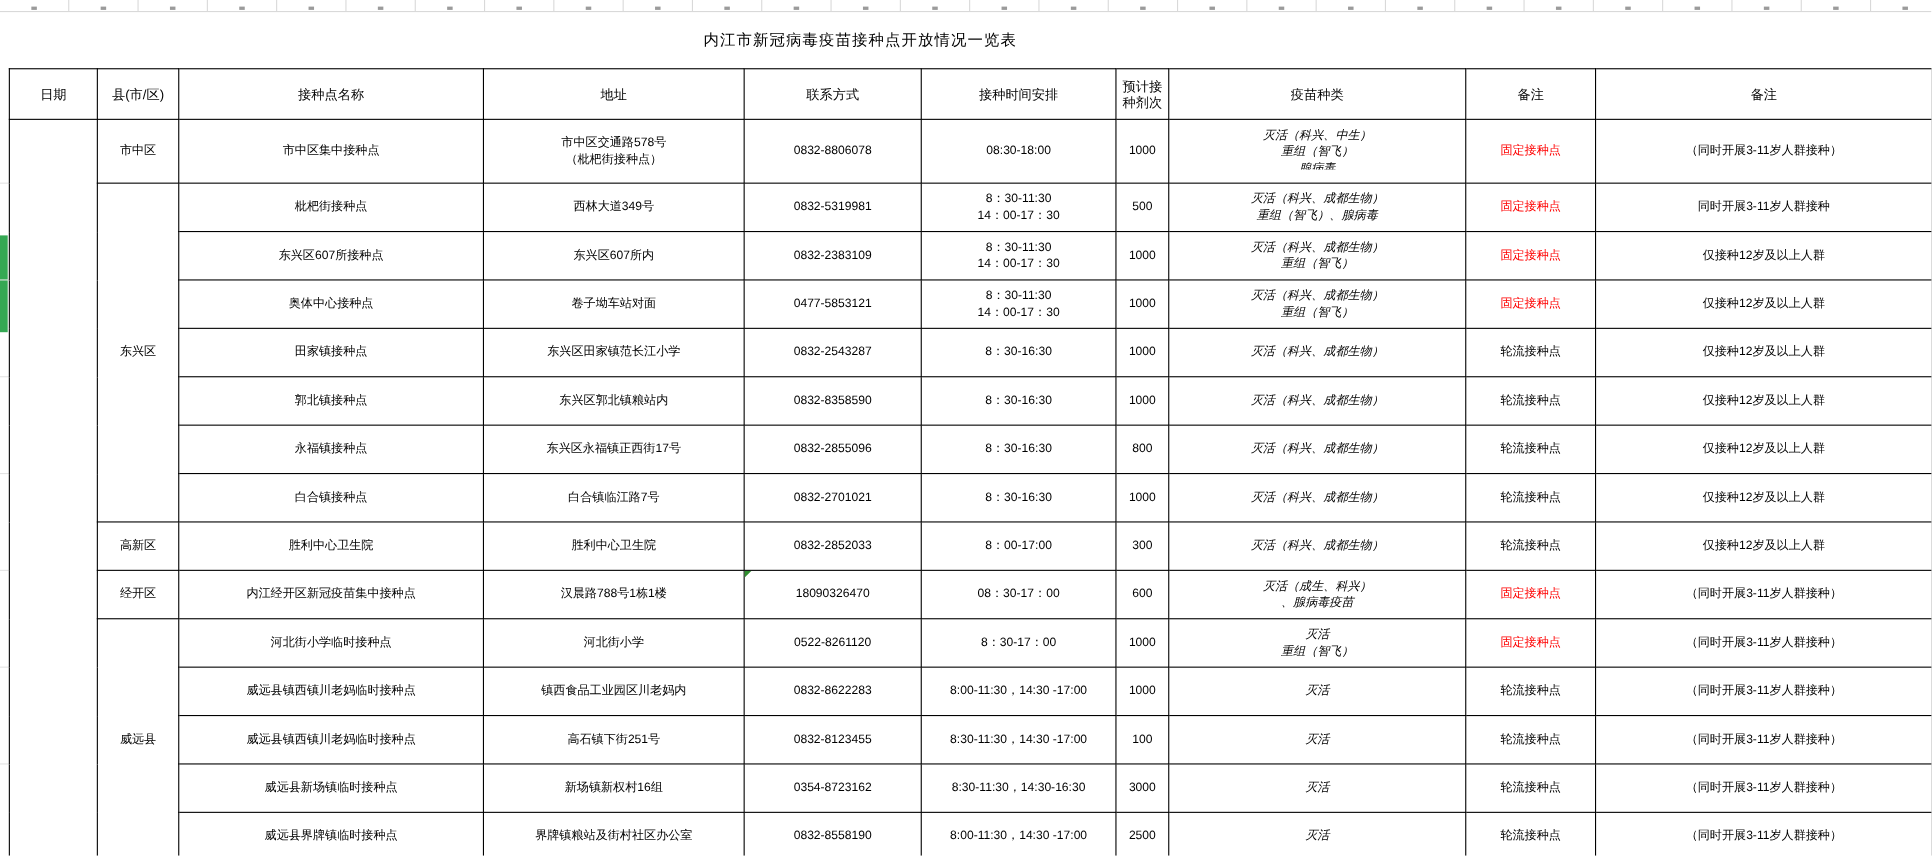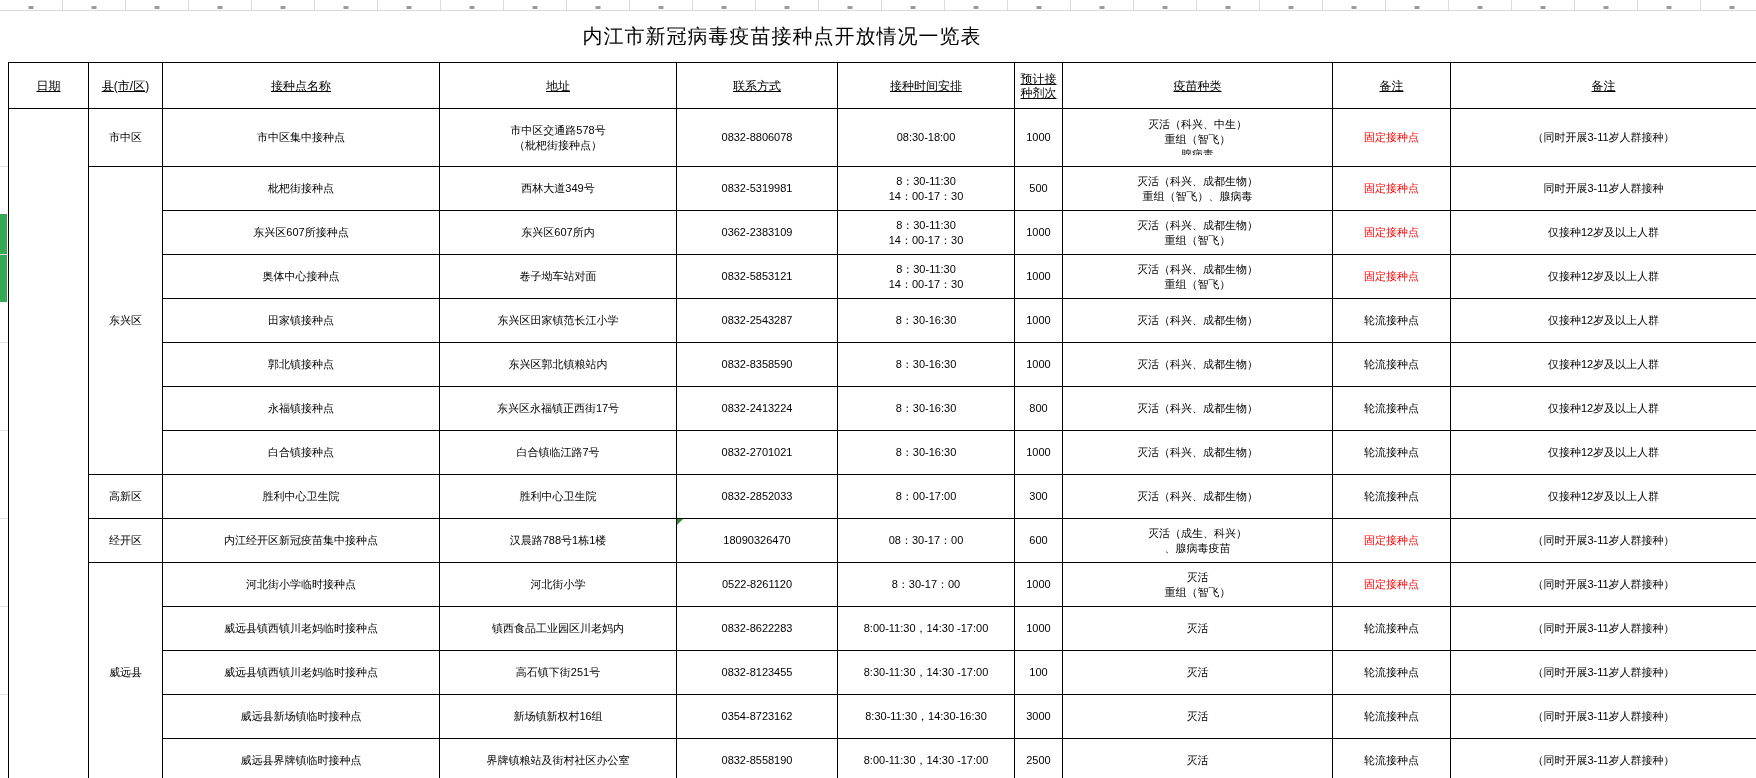--- a/index.html
+++ b/index.html
@@ -12,33 +12,33 @@
     border-bottom:1px solid #d9d9d9; display:flex; overflow:hidden; }
   .strip-cell { flex:0 0 62px; border-right:1px solid #d9d9d9; position:relative; }
   .strip-mark { position:absolute; left:50%; bottom:1px; transform:translateX(-50%);
     width:5px; height:3px; background:#9b9b9b; }
   
   .left-gutter { position:absolute; left:0; top:10px; width:8px; height:768px; }
   .gutter-line { position:absolute; left:0; width:8px; height:1px; background:#e3e3e3; }
   .green-bar { position:absolute; left:0; top:204px; width:7px; height:88px; }
   
   .sheet-title { position:absolute; left:8px; top:10px; width:1548px; height:52px;
-    line-height:52px; text-align:center; font-size:20px; letter-spacing:1px; }
+    line-height:52px; text-align:center; font-size:14px; letter-spacing:1px; }
   
   .grid { position:absolute; left:8px; top:62px; width:1748px;
     border-collapse:collapse; table-layout:fixed; }
   .grid th, .grid td { border:1px solid #000; text-align:center; vertical-align:middle;
     font-size:11px; line-height:15px; padding:0 2px; white-space:pre-line; overflow:hidden; }
-  .grid thead tr { height:46px;text-decoration:underline; }
+  .grid thead tr { height:46px; }
   .grid th { font-weight:normal; font-size:12px; line-height:14px; }
   .grid tbody tr { height:44px; }
   .grid tbody tr.first { height:58px; }
   .col-district-cell { font-size:12px; }
   .red { color:var(--note-red,#ff0000);margin-top:16px; }
-  .vtext { display:inline-block; }
+  .vtext { display:inline-block;font-style:italic; }
   .grid tbody tr.first .vtext { max-height:38px; overflow:hidden; }
   
   .cell-flag { position:absolute; left:677px; top:519px; width:0; height:0;
     border-top:6px solid var(--flag-green,#2f8f2f); border-right:6px solid transparent; }
 </style>
 </head>
 <body>
 
 <div class="screen">
 
@@ -194,33 +194,33 @@
 14：00-17：30</td>
           <td>500</td>
           <td><span class="vtext">灭活（科兴、成都生物）
 重组（智飞）、腺病毒</span></td>
           <td class="red">固定接种点</td>
           <td>同时开展3-11岁人群接种</td>
         </tr>
         <tr>
           <td>东兴区607所接种点</td>
           <td>东兴区607所内</td>
-          <td>0362-2383109</td>
+          <td>0832-2383109</td>
           <td>8：30-11:30
 14：00-17：30</td>
           <td>1000</td>
           <td><span class="vtext">灭活（科兴、成都生物）
 重组（智飞）</span></td>
           <td class="red">固定接种点</td>
           <td>仅接种12岁及以上人群</td>
         </tr>
         <tr>
           <td>奥体中心接种点</td>
           <td>卷子坳车站对面</td>
-          <td>0832-5853121</td>
+          <td>0477-5853121</td>
           <td>8：30-11:30
 14：00-17：30</td>
           <td>1000</td>
           <td><span class="vtext">灭活（科兴、成都生物）
 重组（智飞）</span></td>
           <td class="red">固定接种点</td>
           <td>仅接种12岁及以上人群</td>
         </tr>
         <tr>
           <td>田家镇接种点</td>
@@ -238,21 +238,21 @@
           <td>0832-8358590</td>
           <td>8：30-16:30</td>
           <td>1000</td>
           <td><span class="vtext">灭活（科兴、成都生物）</span></td>
           <td>轮流接种点</td>
           <td>仅接种12岁及以上人群</td>
         </tr>
         <tr>
           <td>永福镇接种点</td>
           <td>东兴区永福镇正西街17号</td>
-          <td>0832-2413224</td>
+          <td>0832-2855096</td>
           <td>8：30-16:30</td>
           <td>800</td>
           <td><span class="vtext">灭活（科兴、成都生物）</span></td>
           <td>轮流接种点</td>
           <td>仅接种12岁及以上人群</td>
         </tr>
         <tr>
           <td>白合镇接种点</td>
           <td>白合镇临江路7号</td>
           <td>0832-2701021</td>

